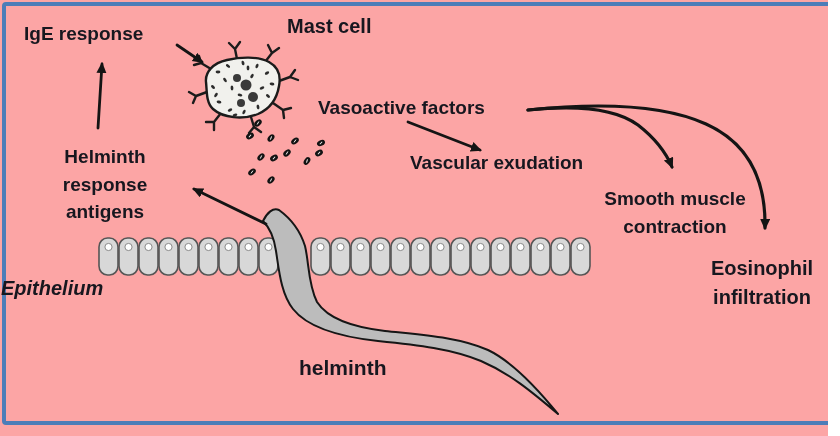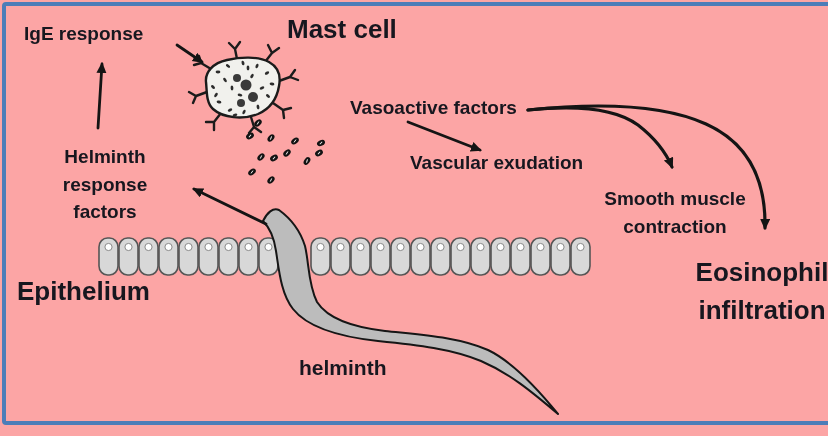--- a/index.html
+++ b/index.html
@@ -25,21 +25,21 @@
   .lbl{
     position:absolute;
     color:#17171f;
     font-weight:bold;
     white-space:nowrap;
     line-height:1.05;
   }
   .lbl .line{display:block;}
   .center{text-align:center;}
   .fs19{font-size:19px;}
-  .fs20{font-size:26px;}
+  .fs20{font-size:20px;}
   .fs21{font-size:21px;}
   .multiline{line-height:1.45;}
 </style>
 </head>
 <body>
 
 <div class="stage">
 
   <div class="frame"></div>
 
@@ -221,36 +221,36 @@
       <path d="M 408,122 L 480,150" stroke-width="2.8" marker-end="url(#ah)"></path>
       <path d="M 528,110 C 575,105 615,108 638,125 C 656,139 667,155 672,167" stroke-width="3.2" marker-end="url(#ah)"></path>
       <path d="M 528,110 C 595,103 662,104 706,124 C 748,143 766,178 765,228" stroke-width="3.2" marker-end="url(#ah)"></path>
     </g>
   </svg>
 
   <div class="lbl fs19" style="left:24px;top:24px;">IgE response</div>
 
   <div class="lbl fs20" style="left:287px;top:16px;">Mast cell</div>
 
-  <div class="lbl fs19" style="left:318px;top:98px;margin-left:32px;">Vasoactive factors</div>
+  <div class="lbl fs19" style="left:318px;top:98px;">Vasoactive factors</div>
 
   <div class="lbl fs19 center multiline" style="left:575px;top:185px;width:200px;">
     <span class="line">Smooth muscle</span>
     <span class="line">contraction</span>
   </div>
 
   <div class="lbl fs19" style="left:410px;top:153px;">Vascular exudation</div>
 
   <div class="lbl fs20 center multiline" style="left:662px;top:254px;width:200px;">
     <span class="line">Eosinophil</span>
     <span class="line">infiltration</span>
   </div>
 
   <div class="lbl fs19 center multiline" style="left:25px;top:143px;width:160px;">
     <span class="line">Helminth</span>
     <span class="line">response</span>
-    <span class="line">factors</span>
+    <span class="line">antigens</span>
   </div>
 
-  <div class="lbl fs20" style="left:17px;top:278px;">Epithelium</div>
+  <div class="lbl fs20" style="left:1px;top:278px;font-style:italic;">Epithelium</div>
 
   <div class="lbl fs21" style="left:299px;top:357px;">helminth</div>
 </div>
 
 </body></html>

